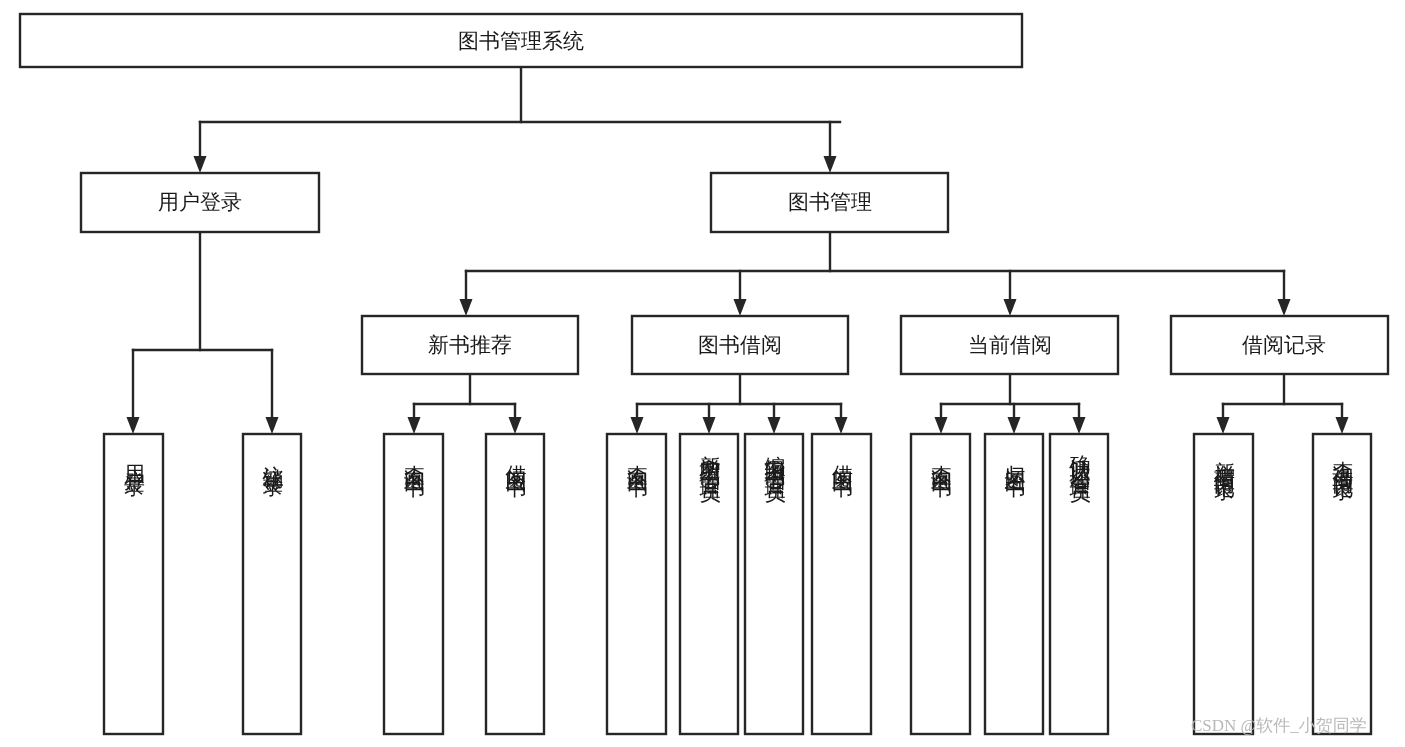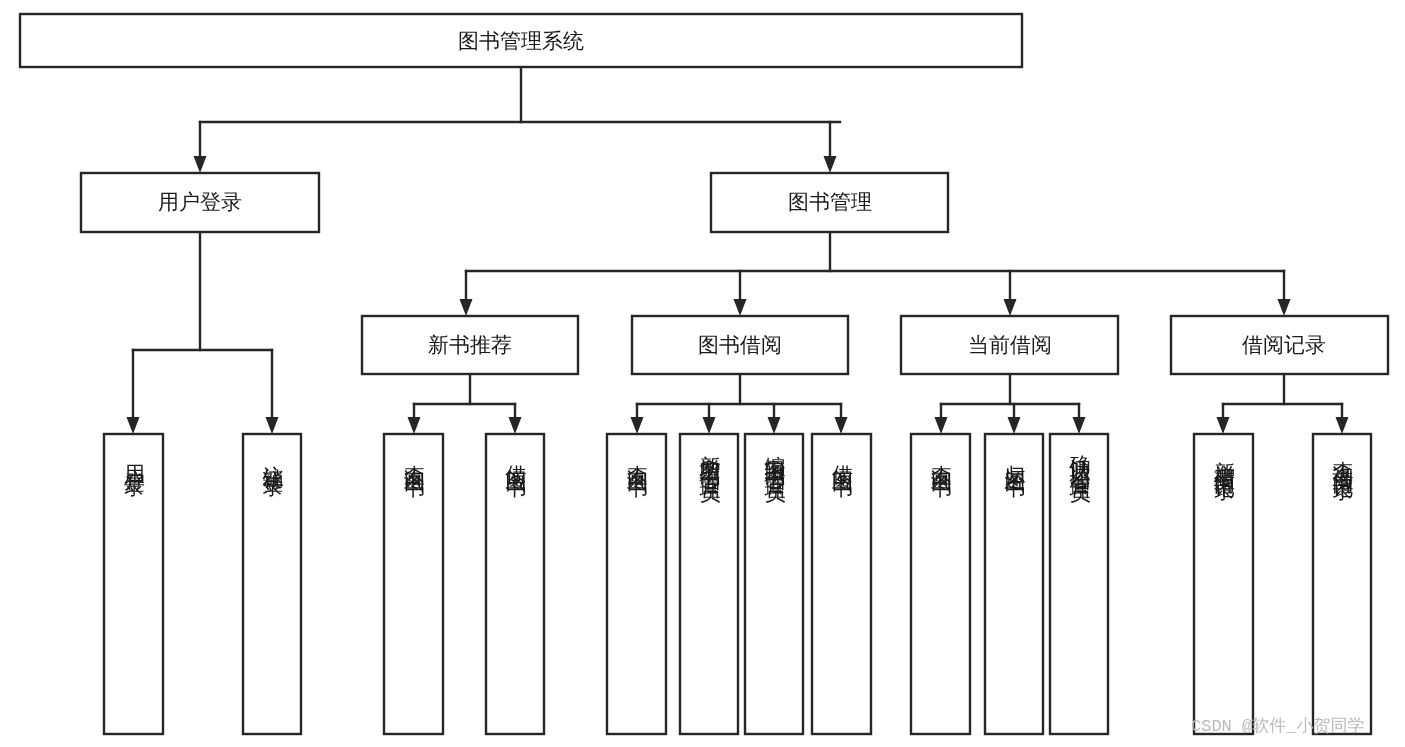--- a/index.html
+++ b/index.html
@@ -15,21 +15,21 @@
   }
   .leaf-label{
     font-family:"DejaVu Sans","Liberation Sans",sans-serif;
     font-size:21px;fill:#1a1a1a;text-anchor:middle;
     writing-mode:vertical-rl;letter-spacing:4px;
   }
   .conn{stroke:#262626;stroke-width:2.4;fill:none;stroke-linecap:square;}
   .arrow-head{fill:#262626;}
   #watermark{
     position:absolute;left:1191px;top:714px;
-    font-family:Liberation Mono, monospace;
+    font-family:Liberation Serif, serif;
     font-size:17px;color:#b9b9b9;white-space:nowrap;user-select:none;
   }
 </style>
 </head>
 <body>
 
 <svg id="diagram" viewBox="0 0 1405 747">
 
   <defs>
     <marker id="arrow" viewBox="0 0 12 14" refX="5.5" refY="13" markerWidth="12" markerHeight="14" orient="auto-start-reverse" markerUnits="userSpaceOnUse">

